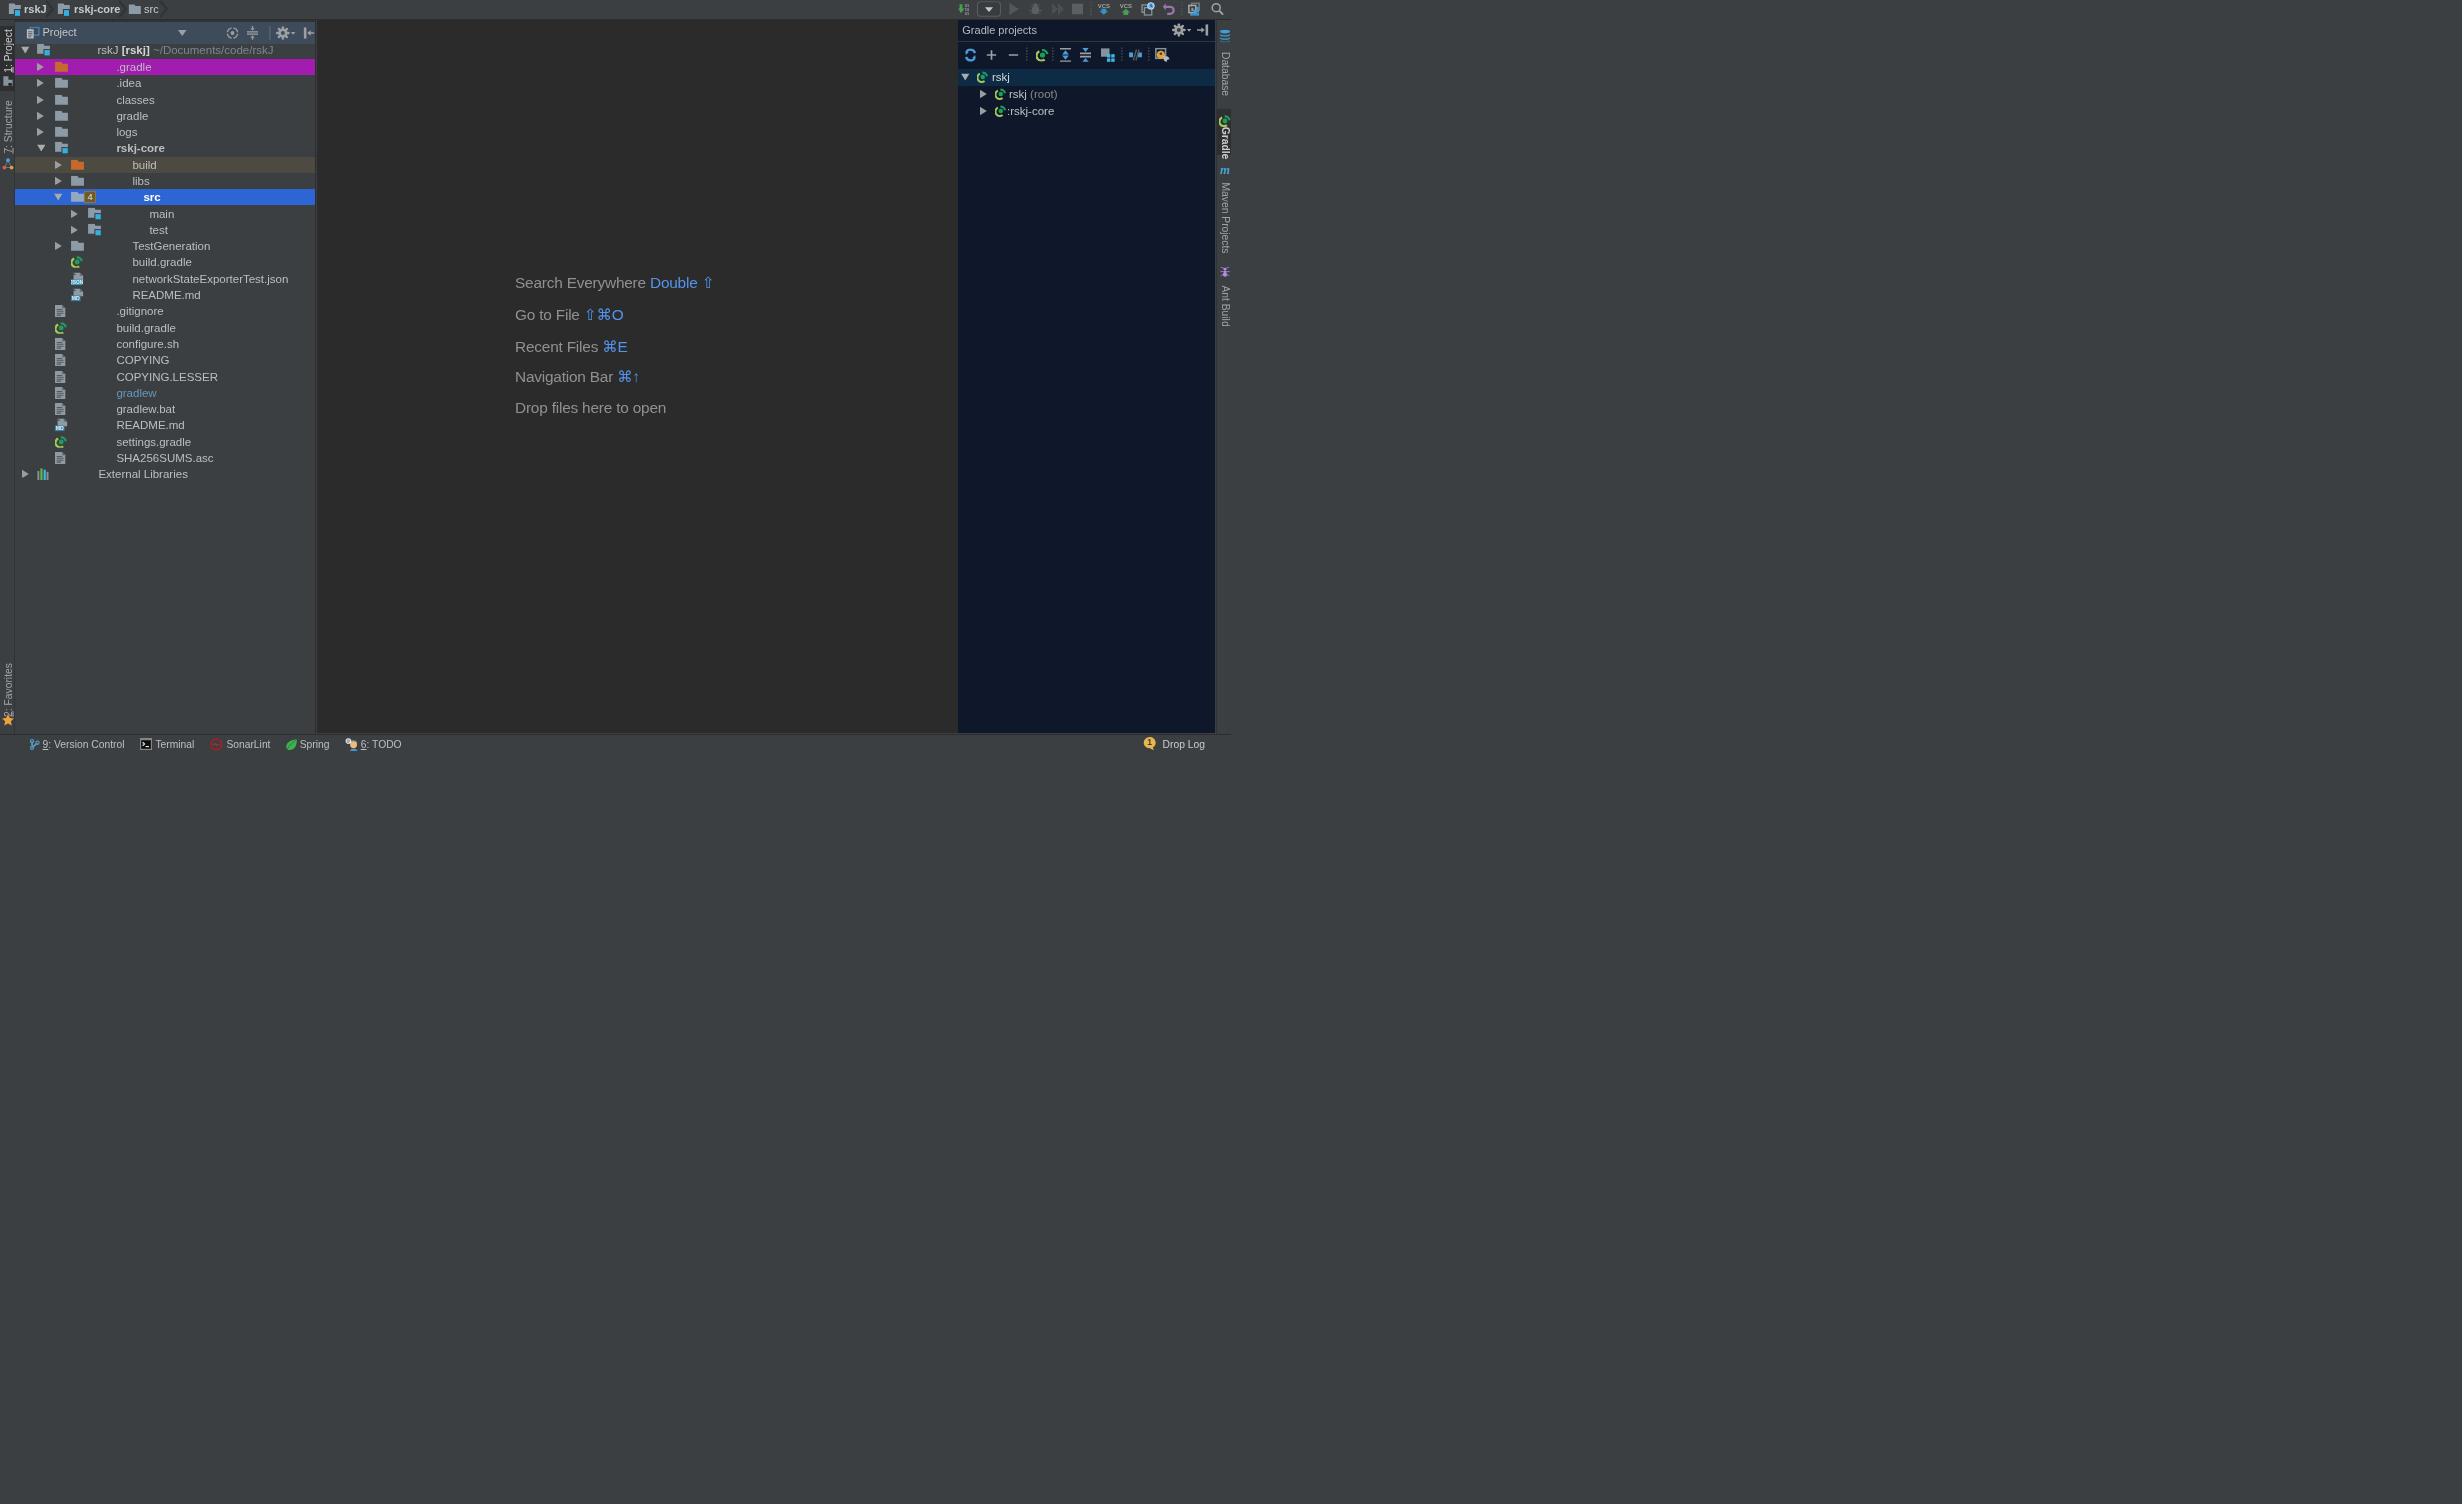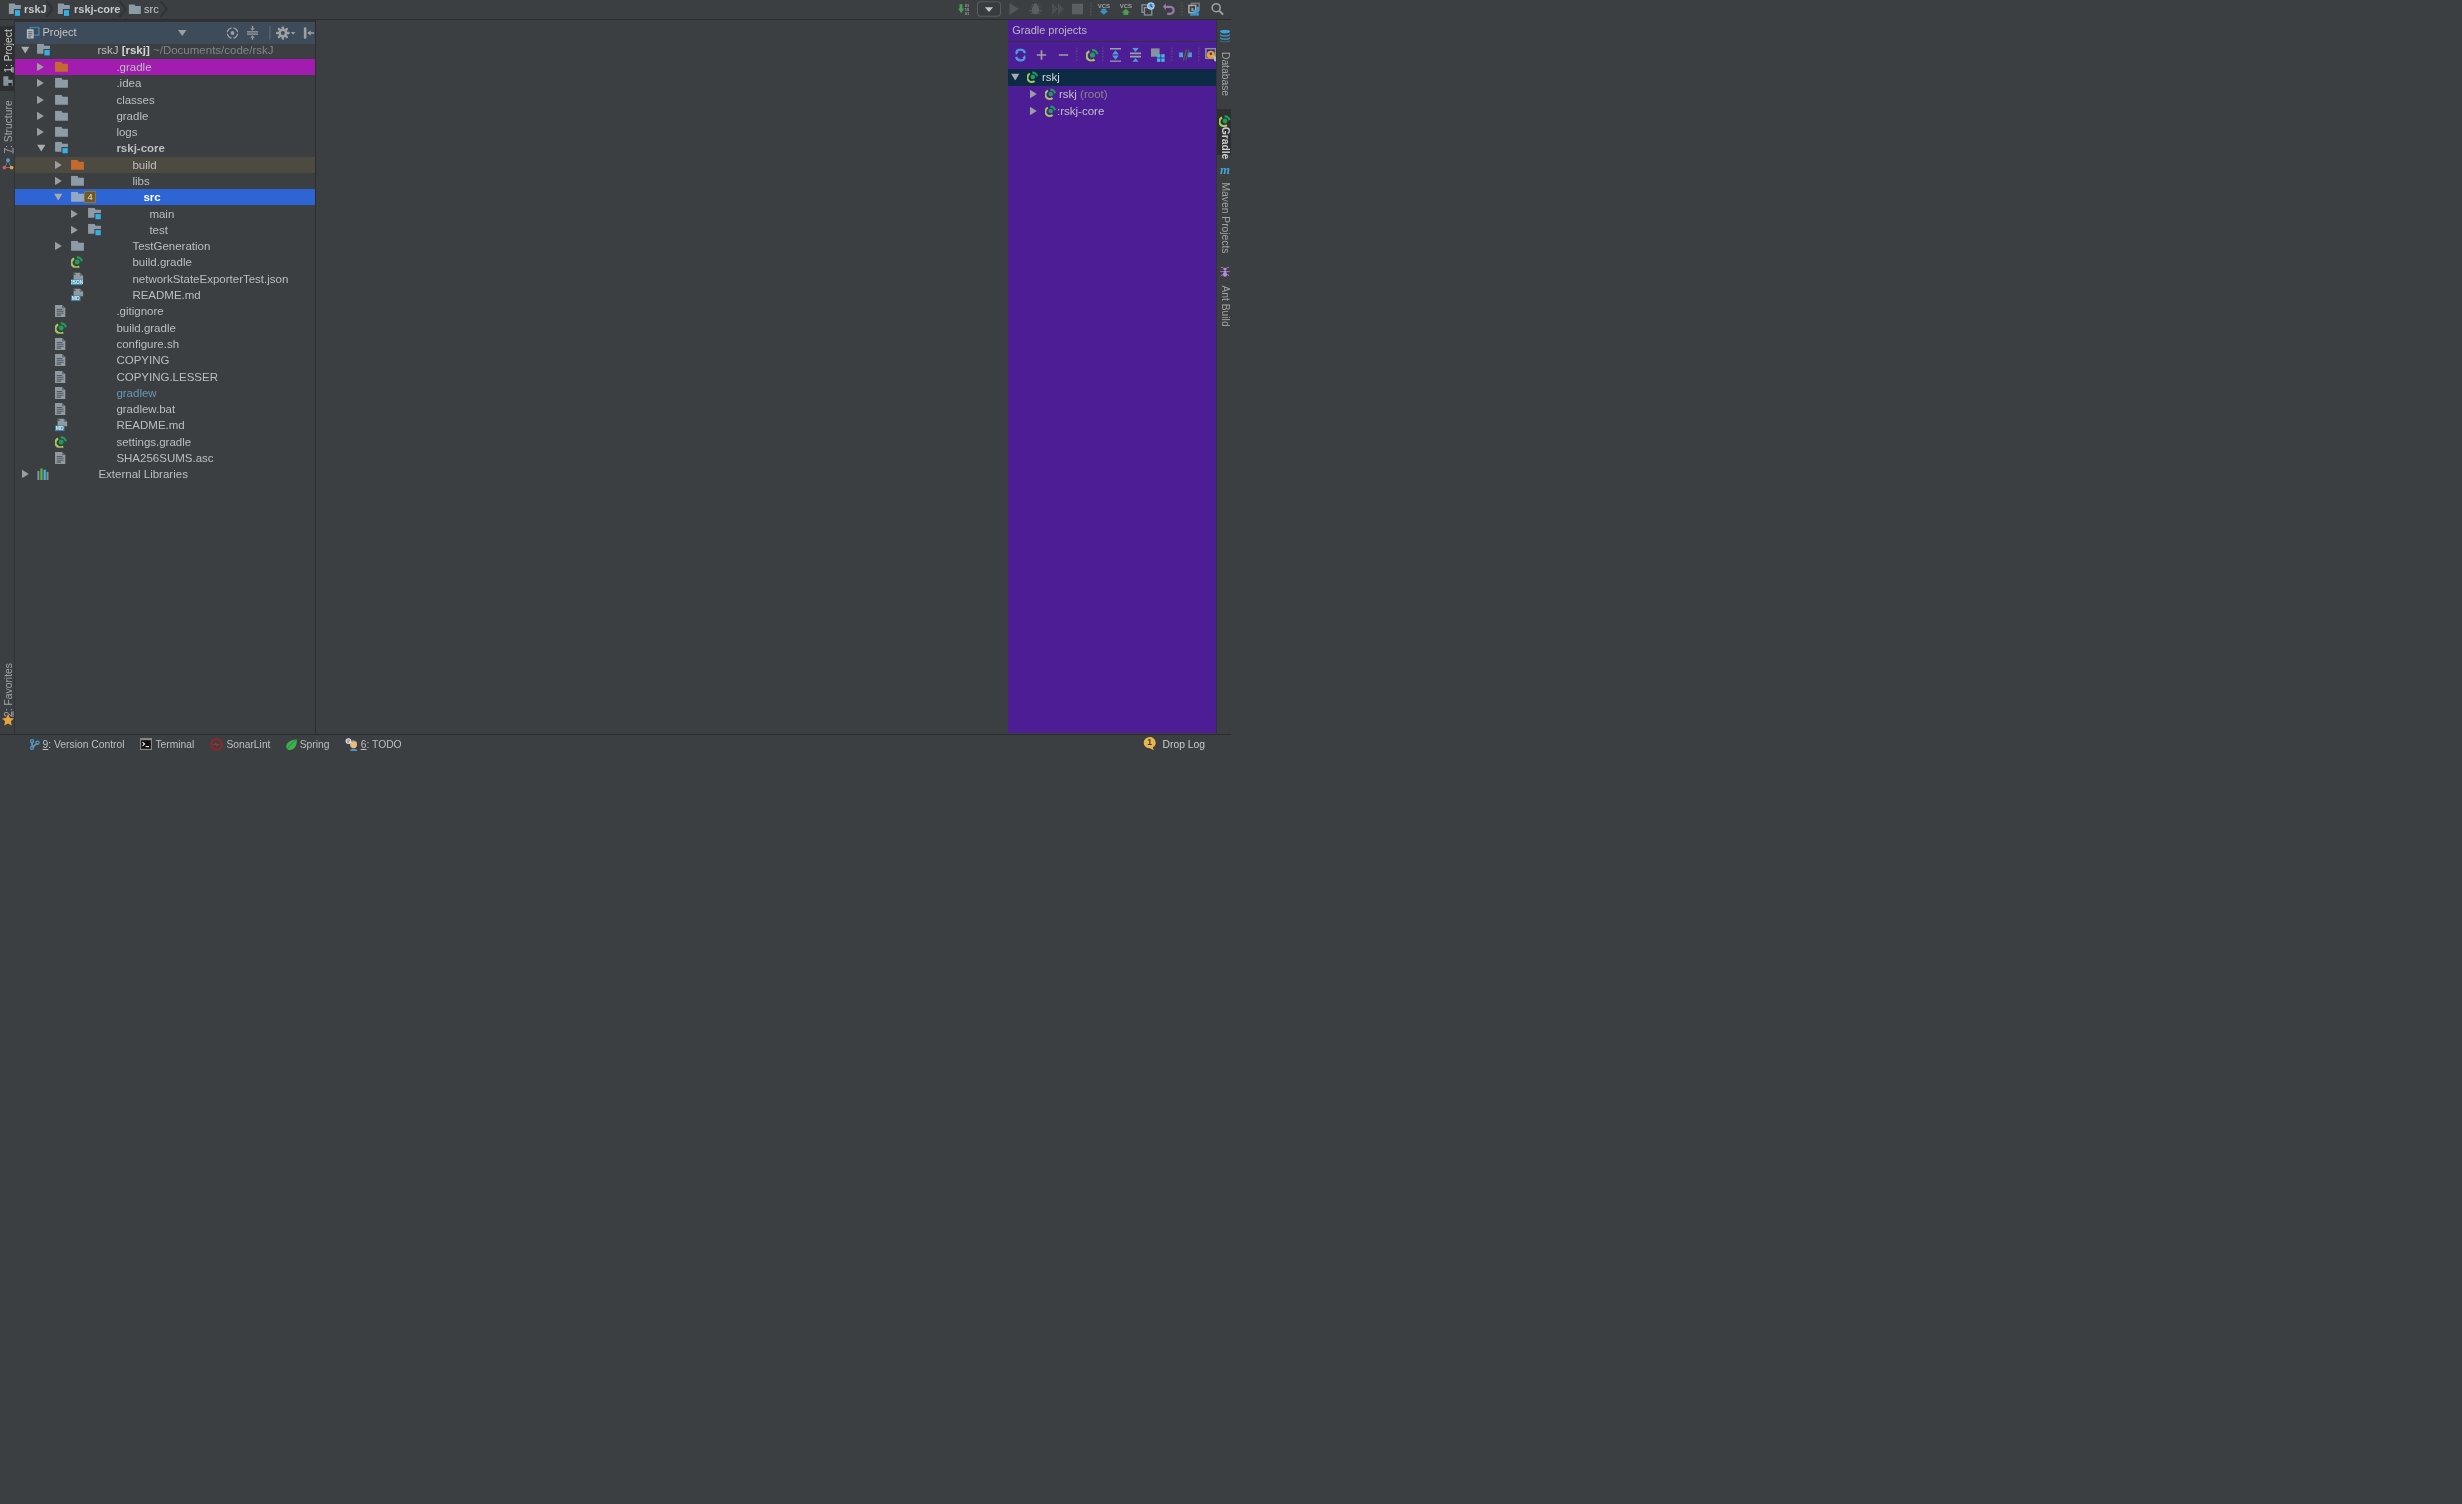--- a/index.html
+++ b/index.html
@@ -41,22 +41,22 @@
     color:#e8e2d2; font-size:9.4px; text-align:center; line-height:10.7px; }
 
   
   #editor { position:absolute; left:317px; top:19.7px; width:641px; height:713px;
     background:#2b2b2b; }
   .hint { position:absolute; left:198px; height:20.5px; line-height:20.5px; font-size:15.4px; letter-spacing:-0.2px;
     color:#8e9193; white-space:nowrap; }
   .hint b { font-weight:normal; color:#5394ec; }
 
   
-  #gradle { position:absolute; left:1008px; top:19.7px; width:257px; height:713px;
-    background:#4c1d95; }
+  #gradle { position:absolute; left:958px; top:19.7px; width:257px; height:713px;
+    background:#0f172a; }
   #gradhead { position:absolute; left:0; top:0; width:257px; height:22px;
     border-bottom:0.9px solid #323537; color:#b8babc; font-size:11px; }
   .grow { position:absolute; left:0; width:257px; height:17px; }
   .grow .lb { position:absolute; top:50%; transform:translateY(-50%);
     font-size:11.5px; color:#bfc1c3; white-space:nowrap; }
   .grow .ic { position:absolute; top:50%; transform:translateY(-50%); }
   .grow .ar { position:absolute; top:50%; transform:translateY(-50%); }
 
   
   #rightstrip { position:absolute; left:1216px; top:19.7px; width:15.4px; height:714px;
@@ -648,20 +648,27 @@
             <rect x="3.9" y="0.5" width="2.6" height="13.5" fill="#62b543"></rect>
             <rect x="7.7" y="2" width="2.6" height="12" fill="#40b6e0"></rect>
             <rect x="11.2" y="4.5" width="2.2" height="9.5" fill="#87939c"></rect>
           </svg>
         </span>
         <span class="lb" style="left:37px">External Libraries</span>
       </div>
 
 </div>
 
+<div id="editor">
+  <div class="hint" style="top:253px">Search Everywhere <b>Double ⇧</b></div>
+  <div class="hint" style="top:285px">Go to File <b>⇧⌘O</b></div>
+  <div class="hint" style="top:317px">Recent Files <b>⌘E</b></div>
+  <div class="hint" style="top:347px">Navigation Bar <b>⌘↑</b></div>
+  <div class="hint" style="top:378px">Drop files here to open</div>
+</div>
 <div id="gradle">
   <div id="gradhead">
     <span style="position:absolute;left:4.3px;top:0;line-height:21.4px">Gradle projects</span>
     <span class="ticon" style="left:214px">
           <svg width="19.7" height="13.7" viewBox="0 0 23 16">
             <g fill="#9da0a2">
               <rect x="6.6" y="0" width="2.8" height="16" rx="1.2"></rect>
               <rect x="0" y="6.6" width="16" height="2.8" rx="1.2"></rect>
               <rect x="6.6" y="0" width="2.8" height="16" rx="1.2" transform="rotate(45 8 8)"></rect>
               <rect x="6.6" y="0" width="2.8" height="16" rx="1.2" transform="rotate(-45 8 8)"></rect>

